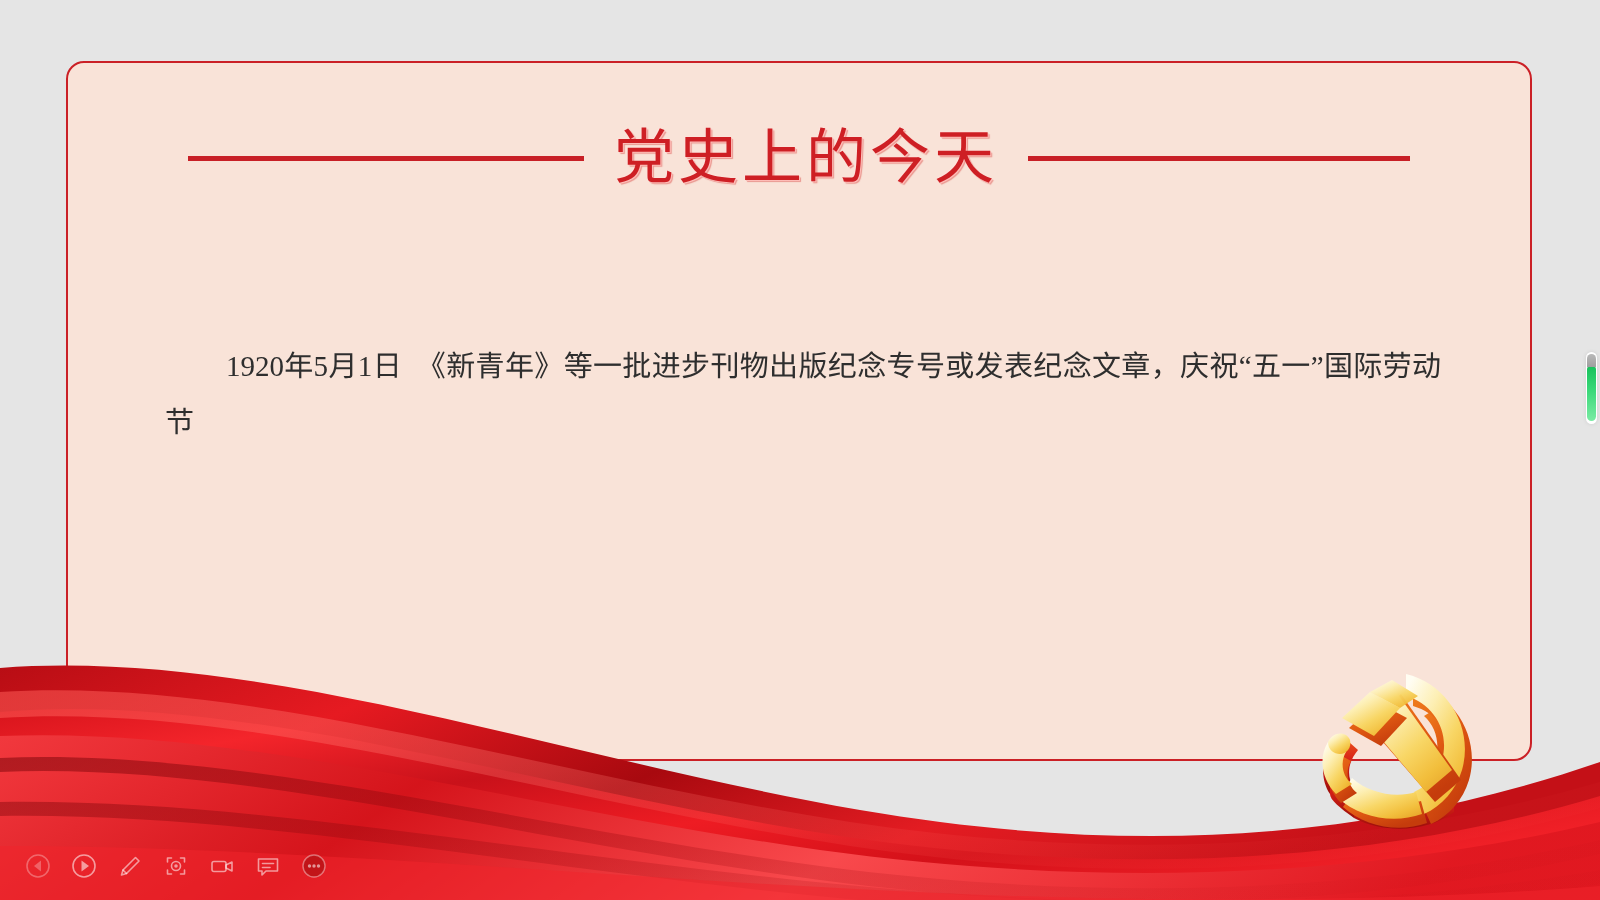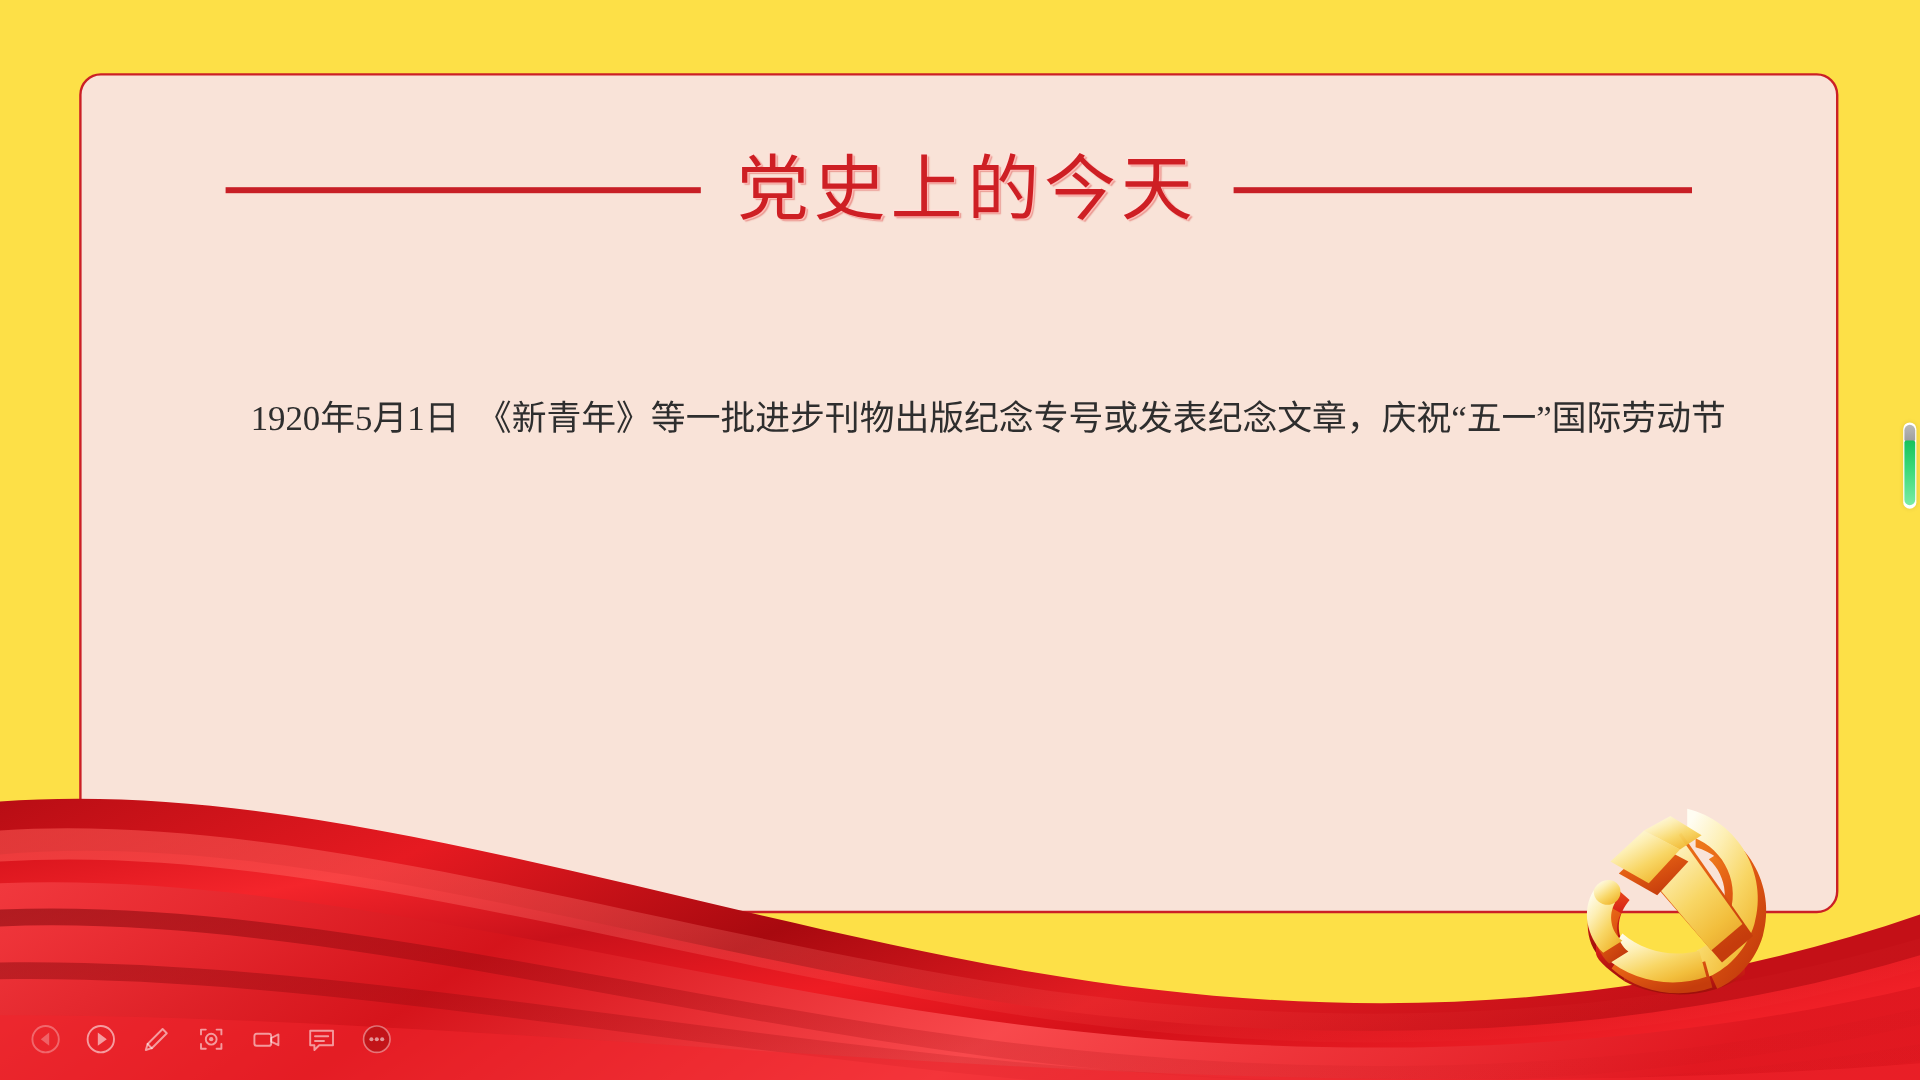--- a/index.html
+++ b/index.html
@@ -15,21 +15,21 @@
     font-family: "Liberation Serif", "DejaVu Serif", serif;
     position: relative;
   }
 
   
   #slide-stage {
     position: absolute;
     inset: 0;
     width: 1600px;
     height: 900px;
-    background: #fde047;
+    background: #e5e5e5;
     overflow: hidden;
   }
 
   
   #content-card {
     position: absolute;
     left: 66px;
     top: 61px;
     width: 1466px;
     height: 700px;
@@ -81,21 +81,21 @@
     right: 72px;
     top: 258px;
     font-family: "Liberation Serif", "DejaVu Serif", serif;
     font-size: 29px;
     line-height: 56px;
     color: #2E2E2E;
     text-align: justify;
     text-justify: inter-ideograph;
   }
   #body-text p {
-    margin: 0;
+    margin: 17px;
     text-indent: 2.1em;
     font-family: Liberation Serif, serif;
   }
 
   
   #ribbon-band {
     position: absolute;
     left: 0;
     bottom: 0;
     width: 1600px;

